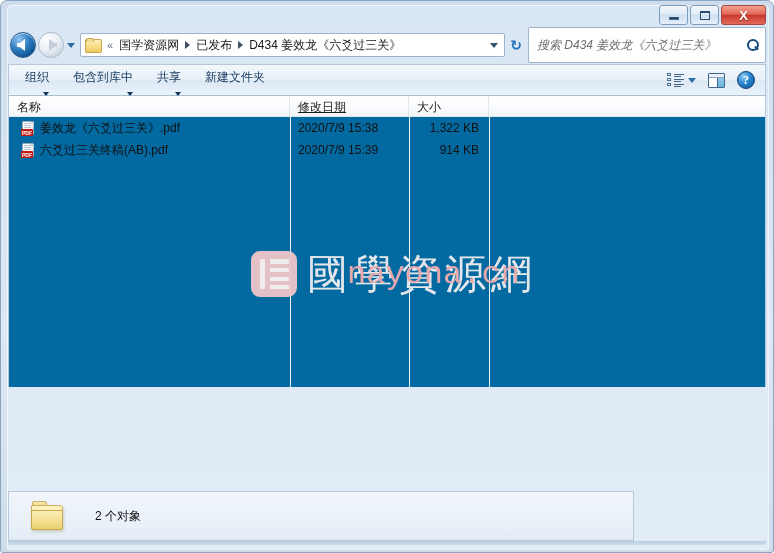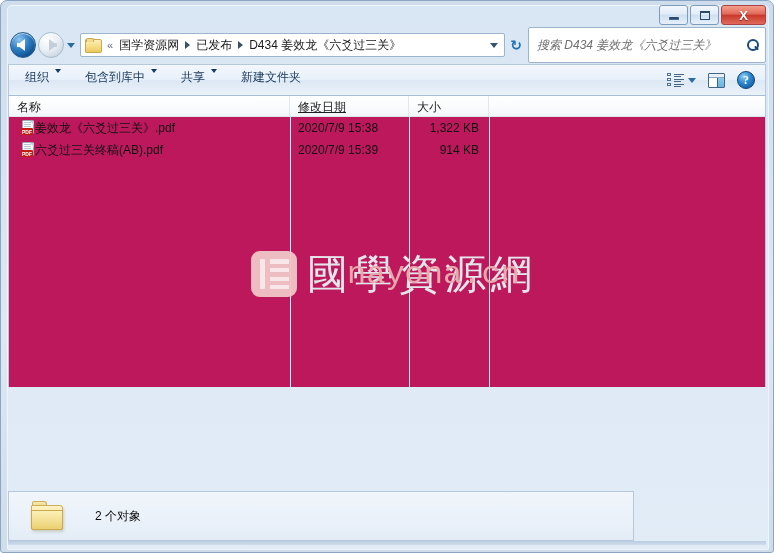--- a/index.html
+++ b/index.html
@@ -247,29 +247,30 @@
     left: 8px; top: 64px;
     width: 758px; height: 32px;
     background: linear-gradient(to bottom, #f3f7fc 0%, #e8f0f9 48%, #dde8f4 52%, #eaf2fa 100%);
     border: 1px solid #b6c9dc;
     border-bottom: 1px solid #a9bdd2;
     display: flex;
     align-items: center;
     padding: 0 4px;
   }
   .tb-item {
-    display: flex; align-items: flex-start; gap: 6px;
+    display: flex; align-items: flex-end; gap: 6px;
     height: 24px;
     padding: 0 11px;
     font-size: 12px;
     color: #15385c;
     cursor: default;
     border: 1px solid transparent;
     border-radius: 2px;
     white-space: nowrap;
+    flex-direction: column;
   }
   .tb-item .caret-down { border-top-color: #15385c; border-left-width: 3.5px; border-right-width: 3.5px; border-top-width: 4.5px; }
   .tb-spacer { flex: 1; }
   .tb-icon-btn {
     display: flex; align-items: center; gap: 4px;
     height: 24px; padding: 0 5px;
     cursor: default;
     border: 1px solid transparent; border-radius: 2px;
   }
   
@@ -324,21 +325,21 @@
     display: flex; align-items: center; justify-content: center;
     font-family: "Liberation Serif", serif;
     line-height: 1;
   }
 
   
   .list-area {
     position: absolute;
     left: 8px; top: 96px;
     width: 758px; height: 291px;
-    background: #be185d;
+    background: #0369a1;
     border-left: 1px solid #b6c9dc;
     border-right: 1px solid #b6c9dc;
     overflow: hidden;
   }
   .col-header {
     position: relative;
     height: 21px;
     background: linear-gradient(to bottom, #ffffff 0%, #fbfcfe 50%, #f2f5f9 100%);
     border-bottom: 1px solid #dfe5ec;
     display: flex;
@@ -366,21 +367,21 @@
     align-items: center;
     cursor: default;
   }
   .cell {
     font-size: 12px;
     color: #111111;
     padding: 0 8px;
     white-space: nowrap;
     overflow: hidden;
   }
-  .cell-name { width: 281px; display: flex; padding-left: 12px; }
+  .cell-name { width: 281px; display: flex; align-items: center; gap: 5px; padding-left: 12px; }
   .cell-date { width: 119px; }
   .cell-size { width: 80px; text-align: right; padding-right: 10px; }
 
   
   .pdf-ico {
     width: 14px; height: 15px; flex: none; position: relative;
   }
   .pdf-ico .page {
     position: absolute; left: 1px; top: 0;
     width: 12px; height: 14px;

